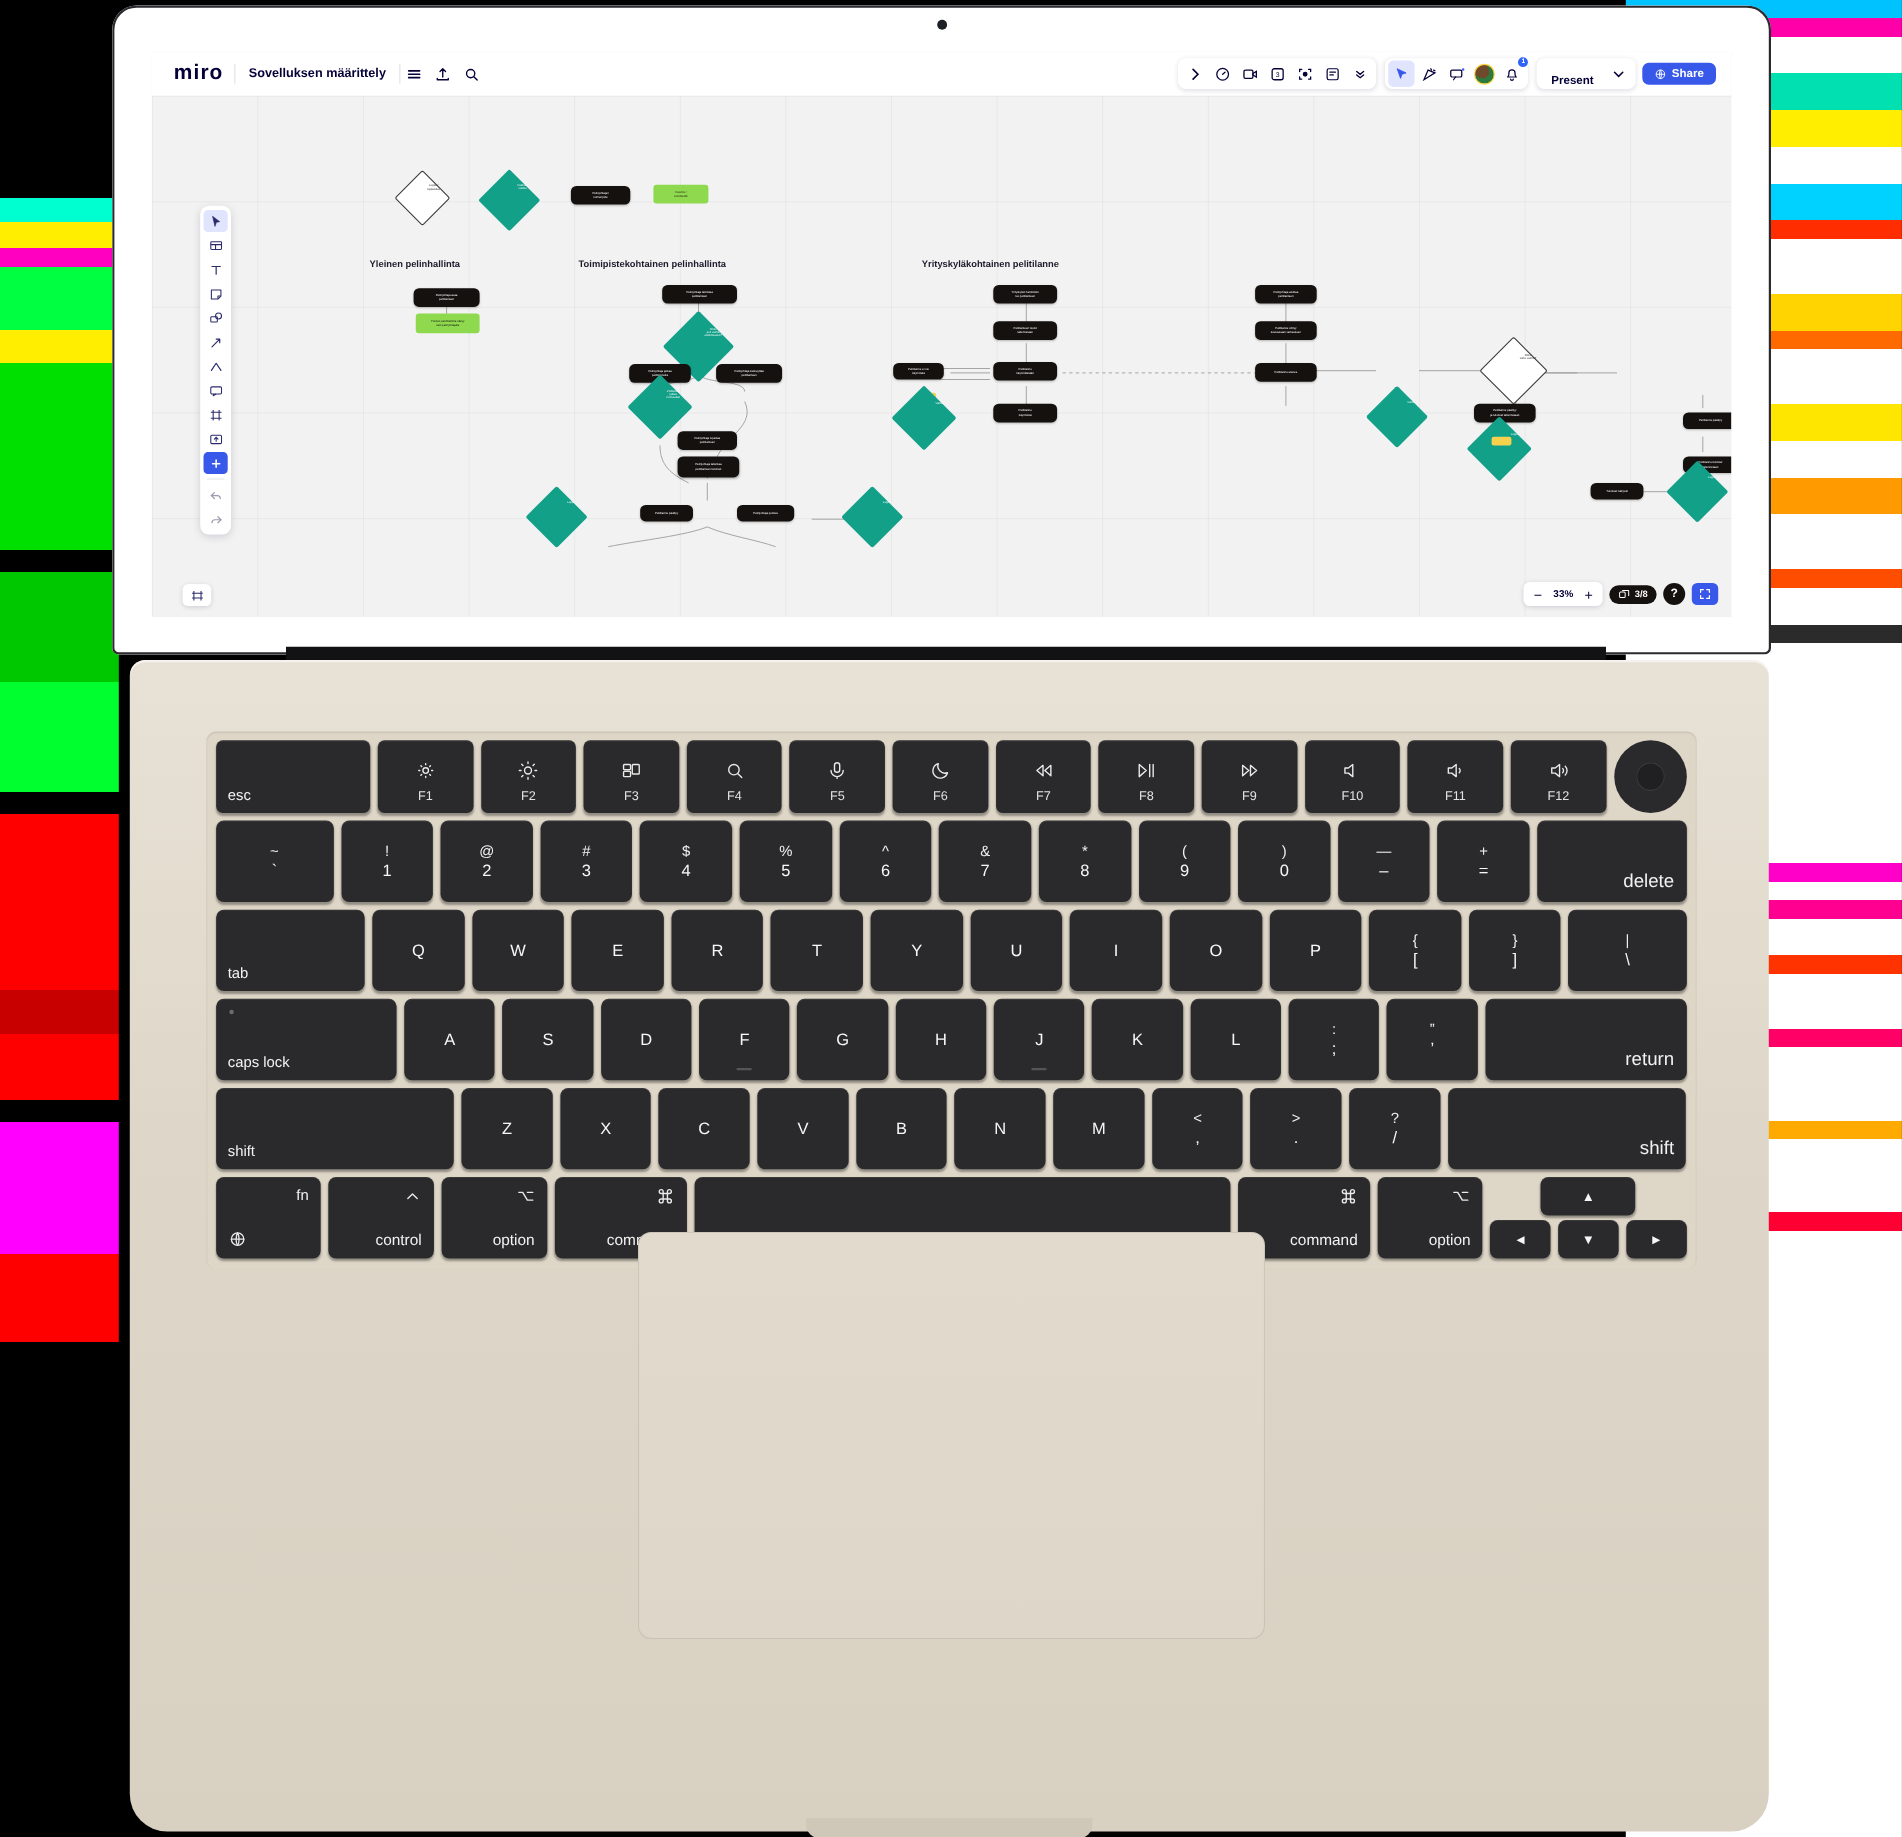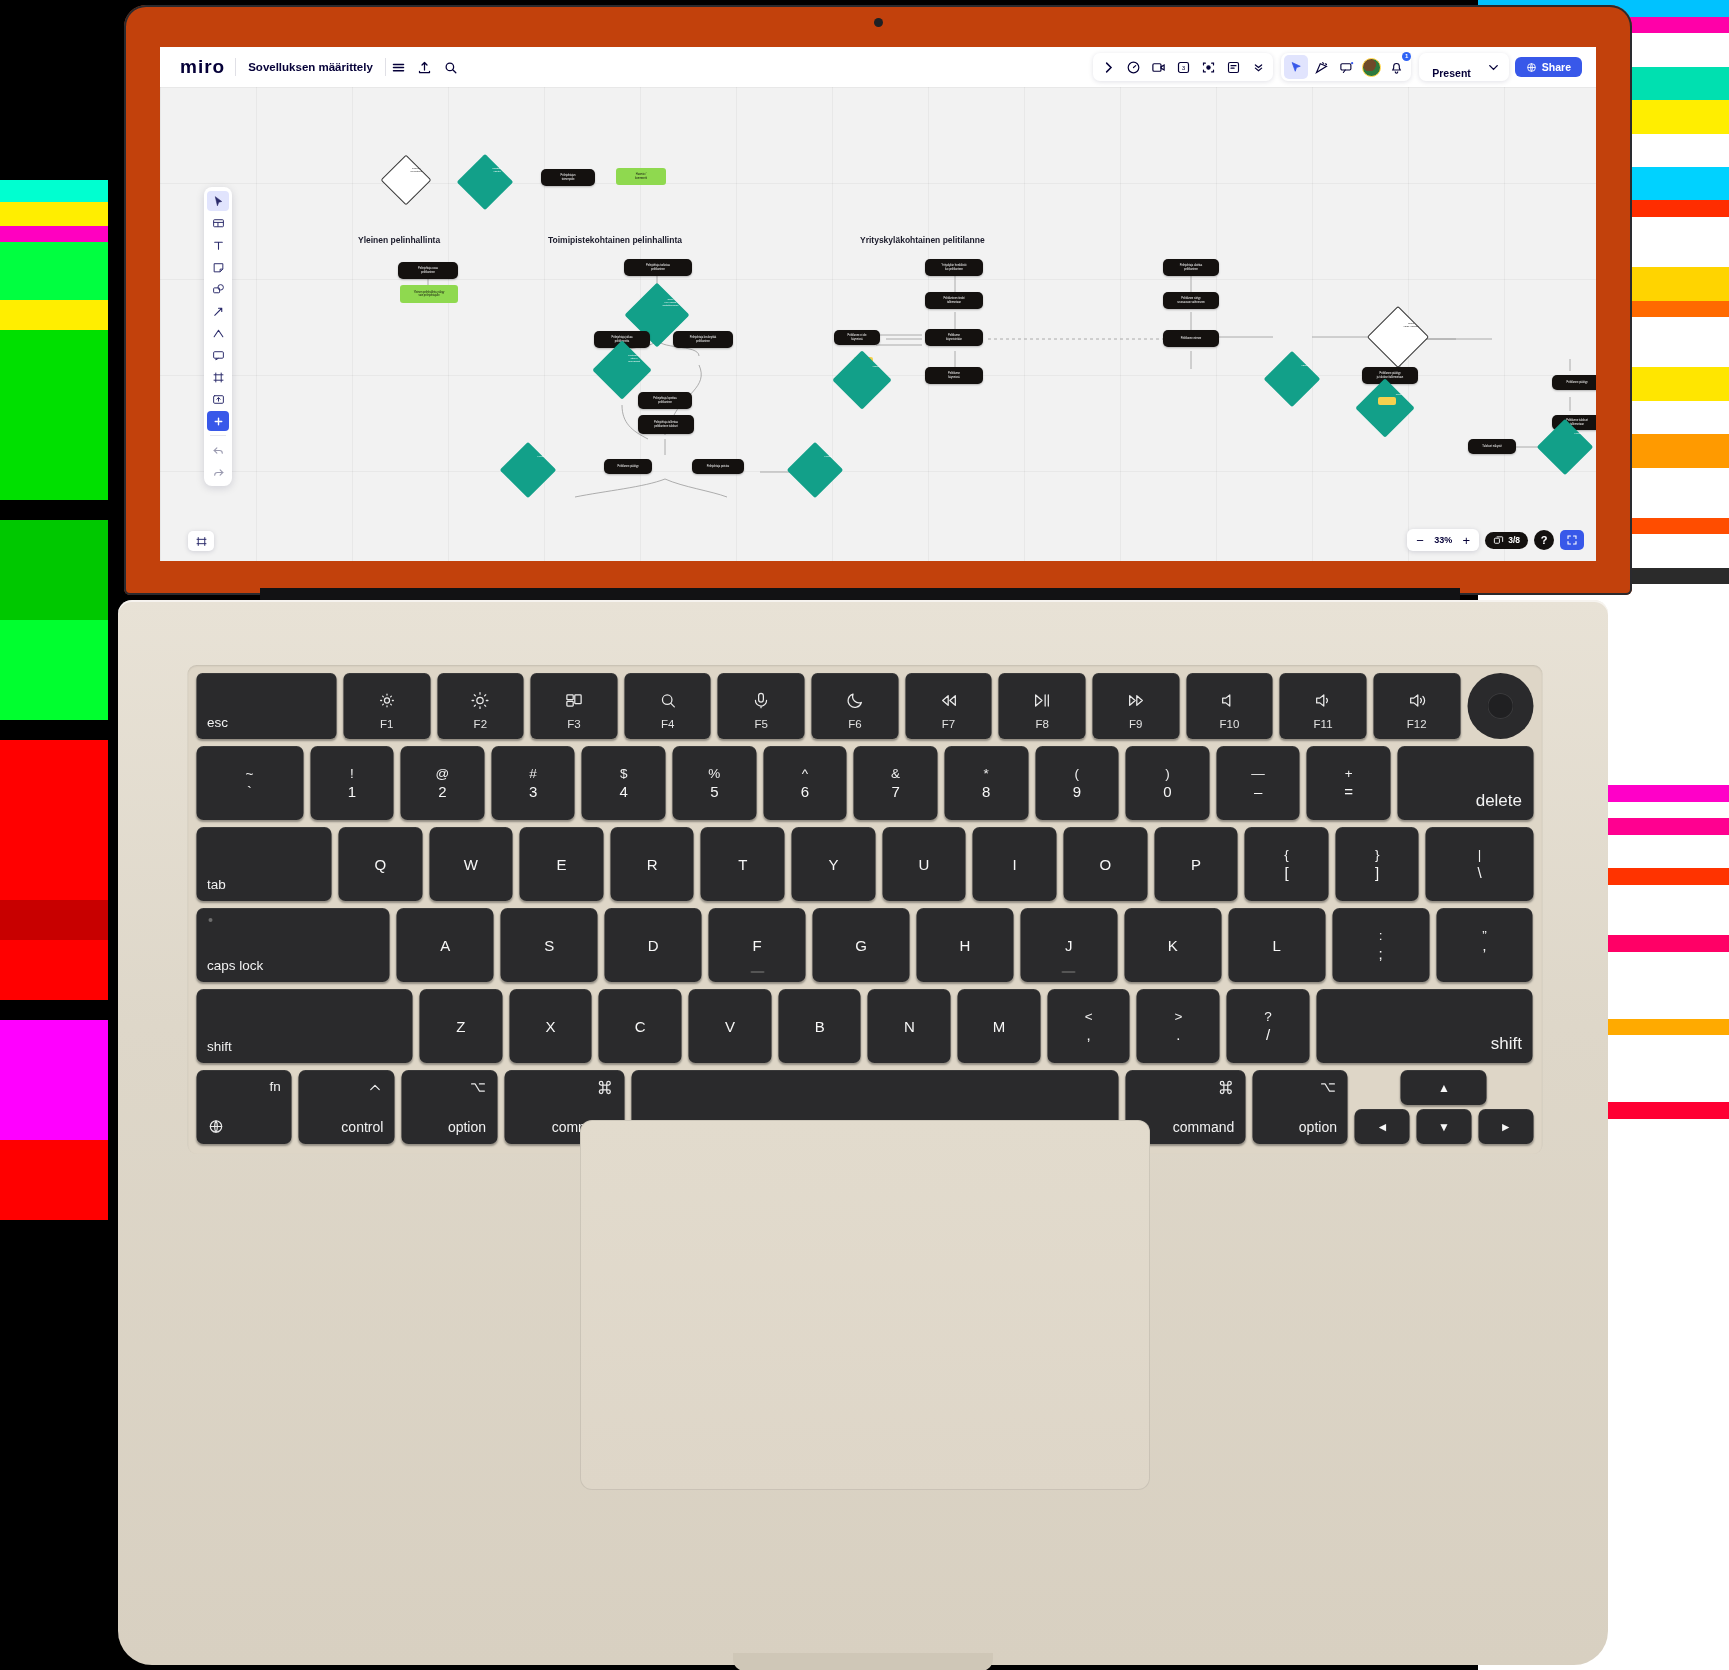--- a/index.html
+++ b/index.html
@@ -7,22 +7,22 @@
   body { font-family: "Liberation Sans", sans-serif; }
 
   
   .noise { position: absolute; z-index: 0; }
 
   
   #laptop { position: absolute; left: 0; top: 0; width: 1729px; height: 1670px; z-index: 5; }
 
   
   .lid {
-    position: absolute; left: 124px; top: 5px; width: 1508px; height: 590px;
-    background: #c2410c; border-radius: 22px 22px 6px 6px;
+    position: absolute; left: 102px; top: 5px; width: 1508px; height: 590px;
+    background: #ffffff; border-radius: 22px 22px 6px 6px;
     box-shadow: inset 0 0 0 2px #2a2a2e;
   }
   .camera { position: absolute; left: 50%; top: 13px; width: 9px; height: 9px; margin-left: -4px;
             background: #1d2024; border-radius: 50%; }
   .screen {
     position: absolute; left: 36px; top: 42px; width: 1436px; height: 514px;
     background: #f5f5f5; overflow: hidden;
   }
 
   
@@ -760,20 +760,23 @@
           <span class="bot">L</span>
         </div>
         <div class="key" style="flex: 1 1 0px;">
           <span class="top">:</span>
           <span class="bot">;</span>
         </div>
         <div class="key" style="flex: 1 1 0px;">
           <span class="top">”</span>
           <span class="bot">’</span>
         </div>
+        <div class="key txt" style="flex: 2.22 1 0px;">
+          <span class="ar">return</span>
+        </div>
       </div>
     <div class="krow" id="row-z">
         <div class="key txt" style="flex: 2.62 1 0px;">
           <span class="al">shift</span>
         </div>
         <div class="key" style="flex: 1 1 0px;">
           <span class="bot">Z</span>
         </div>
         <div class="key" style="flex: 1 1 0px;">
           <span class="bot">X</span>

